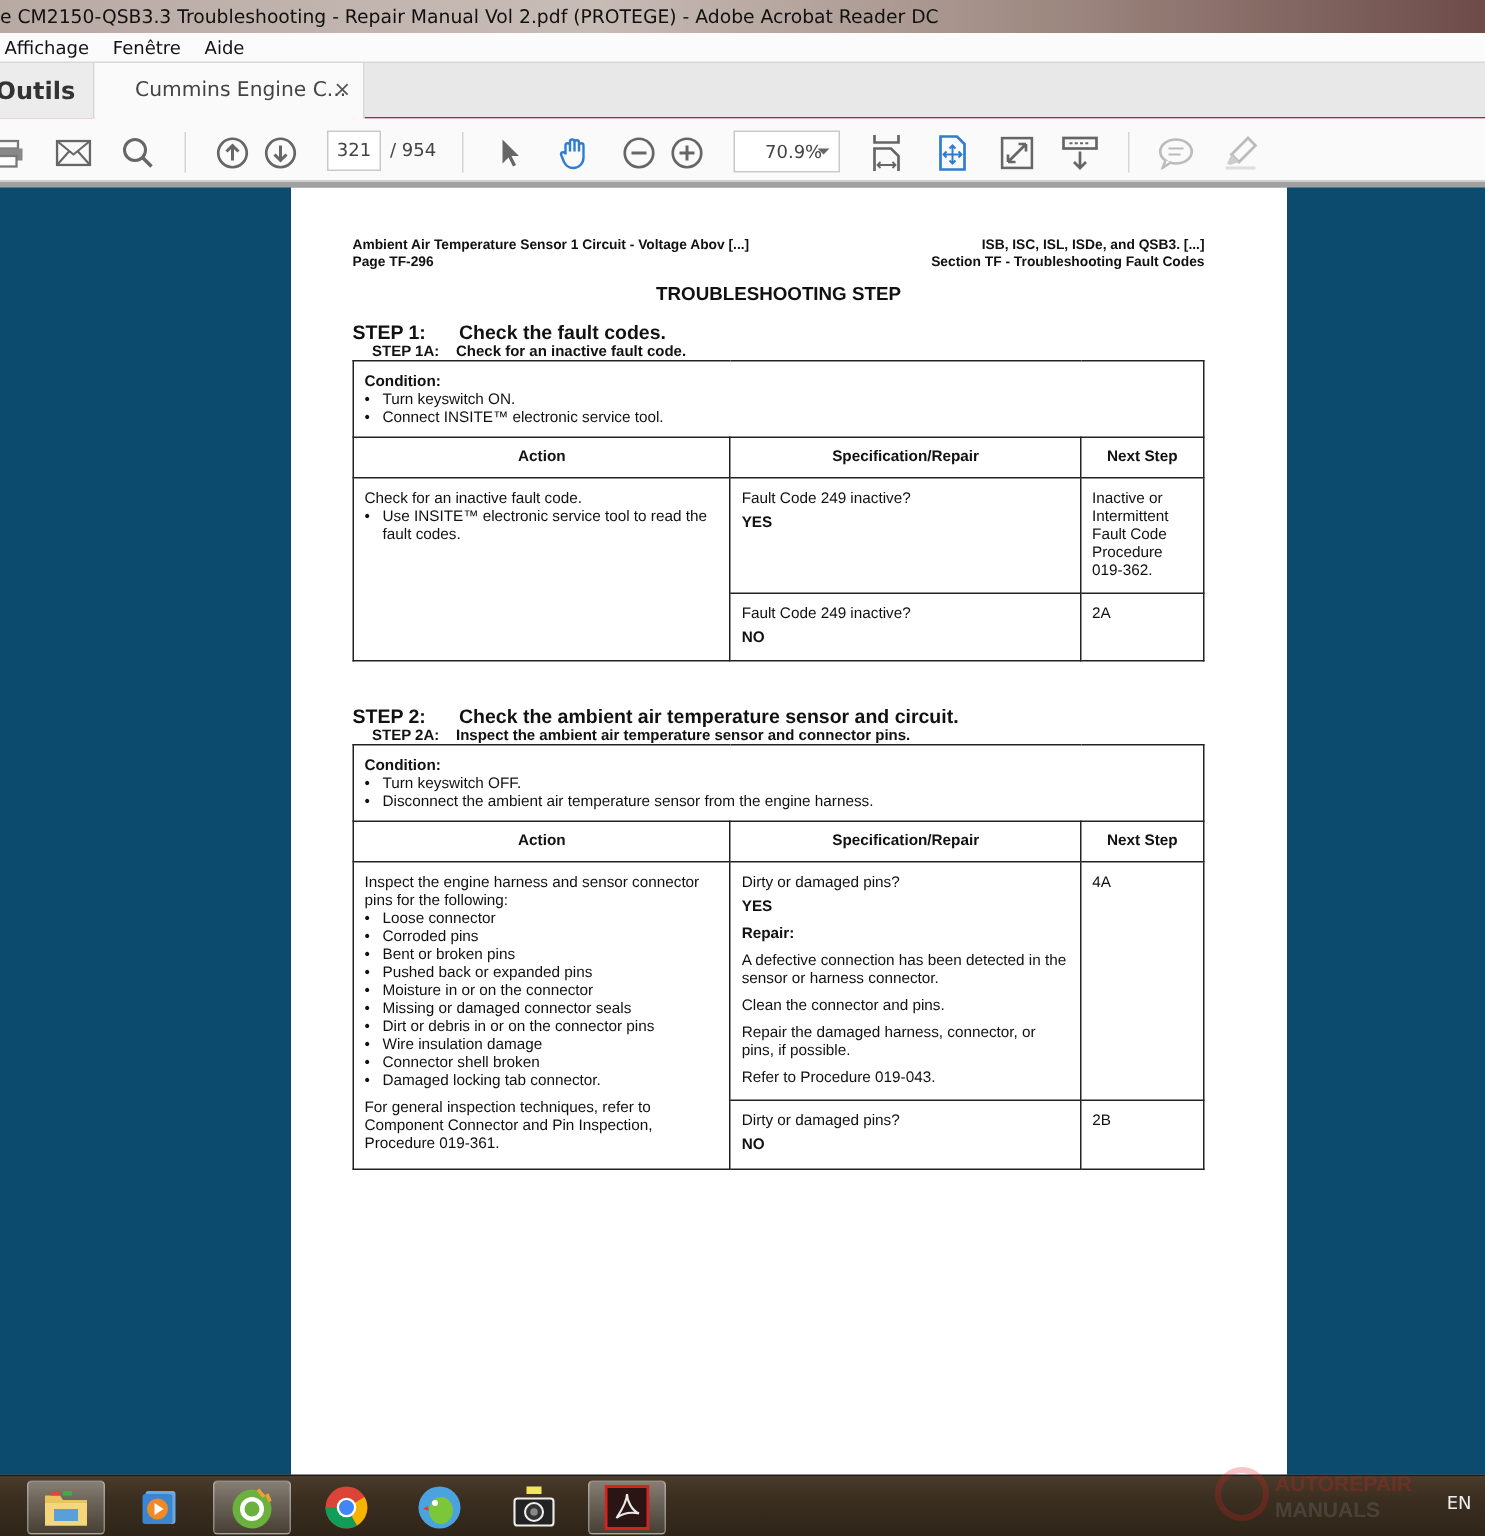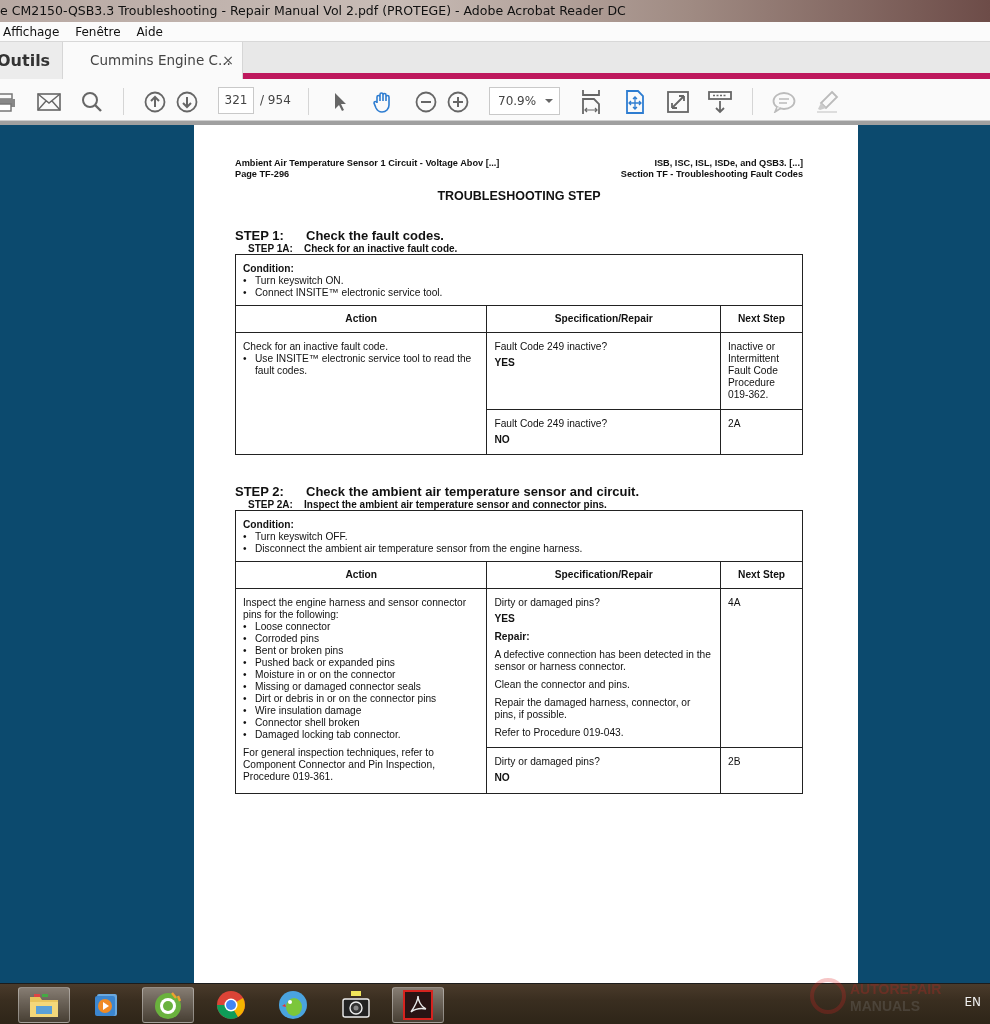--- a/index.html
+++ b/index.html
@@ -1,38 +1,38 @@
 <!DOCTYPE html>
 <html><head>
 <meta charset="utf-8">
 <style>
   * { box-sizing: border-box; margin: 0; padding: 0; }
   html, body { width: 990px; height: 1024px; overflow: hidden; background: #a0a0a0; font-family: "Liberation Sans", sans-serif; }
   .titlebar { position: absolute; left: 0; top: 0; width: 990px; height: 22px; background: linear-gradient(90deg, #b8a9a3 0%, #c8bcb6 40%, #9f8a82 70%, #6d4c48 100%); color: #111; font-family: "DejaVu Sans", sans-serif; font-size: 12.5px; line-height: 22px; padding-left: 0; white-space: nowrap; overflow: hidden; }
   .menubar { position: absolute; left: 0; top: 22px; width: 990px; height: 20px; background: #fbfbfb; border-bottom: 1px solid #d8d8d8; font-family: "DejaVu Sans", sans-serif; font-size: 12px; line-height: 20px; }
   .menubar span { display: inline-block; margin-left: 3px; margin-right: 9px; color: #111; }
-  .tabbar { position: absolute; left: 0; top: 42px; width: 990px; height: 37px; background: #e8e8e8; border-bottom: 6px solid #be185d; }
+  .tabbar { position: absolute; left: 0; top: 42px; width: 990px; height: 37px; background: #e8e8e8; border-bottom: 1px solid #be185d; }
   .tab-tools { position: absolute; left: -3px; top: 0; height: 37px; width: 66px; font-family: "DejaVu Sans", sans-serif; font-size: 16px; font-weight: bold; color: #333; line-height: 37px; background: #ececec; border-right: 1px solid #d6d6d6; }
   .tab-doc { position: absolute; left: 63px; top: 0; width: 180px; height: 38px; background: #fafafa; border-right: 1px solid #d6d6d6; font-family: "DejaVu Sans", sans-serif; font-size: 13.5px; color: #444; line-height: 37px; padding-left: 27px; }
   .tab-doc .close { position: absolute; right: 8px; top: 0; font-size: 14px; color: #555; cursor: pointer; }
   .toolbar { position: absolute; left: 0; top: 79px; width: 990px; height: 42px; background: #fafafa; border-bottom: 1px solid #cfcfcf; }
   .tb-icon { position: absolute; top: 10px; width: 26px; height: 26px; display: flex; align-items: center; justify-content: center; }
   .sep { position: absolute; top: 9px; width: 1px; height: 27px; background: #d5d5d5; }
   .page-field { position: absolute; left: 218px; top: 8px; width: 36px; height: 27px; border: 1px solid #c9c9c9; background: #fff; font-family: "DejaVu Sans", sans-serif; font-size: 12px; color: #444; text-align: center; line-height: 25px; }
   .page-total { position: absolute; left: 260px; top: 8px; font-family: "DejaVu Sans", sans-serif; font-size: 12px; color: #444; line-height: 27px; }
-  .zoom-box { position: absolute; left: 489px; top: 8px; width: 71px; height: 28px; border: 1px solid #c9c9c9; background: #fff; font-family: "DejaVu Sans", sans-serif; font-size: 12px; color: #444; line-height: 26px; padding-left: 8px; }
+  .zoom-box { position: absolute; left: 489px; top: 8px; width: 71px; height: 28px; border: 1px solid #c9c9c9; background: #fff; font-family: "DejaVu Sans", sans-serif; font-size: 12px; color: #444; line-height: 26px; padding-left: 20px; }
   .zoom-box .caret { position: absolute; right: 6px; top: 11px; width: 0; height: 0; border-left: 4px solid transparent; border-right: 4px solid transparent; border-top: 4px solid #666; }
   .viewer { position: absolute; left: 0; top: 125px; width: 990px; height: 858px; background: #0c4a6e; }
   .page { position: absolute; left: 194px; top: 0; width: 664px; height: 860px; background: #fff; }
   .doc { position: absolute; left: 41px; top: 33px; width: 568px; font-family: "Liberation Sans", sans-serif; color: #111; }
   .hdr { position: relative; height: 22px; font-size: 9.2px; font-weight: bold; line-height: 11px; }
   .hdr .l { position: absolute; left: 0; top: 0; }
   .hdr .r { position: absolute; right: 0; top: 0; text-align: right; }
   .title { text-align: center; font-size: 12.5px; font-weight: bold; margin-top: 9px; height: 20px; }
-  .step { font-size: 13px; font-weight: bold; margin-top: 20px; line-height: 14px; }
+  .step { font-size: 13px; font-weight: bold; margin-top: 6px; line-height: 14px; }
   .step .num { display: inline-block; width: 71px; }
   .substep { font-size: 10px; font-weight: bold; margin-left: 13px; line-height: 11px; }
   .substep .num { display: inline-block; width: 56px; }
   table { border-collapse: collapse; width: 568px; font-size: 10.2px; line-height: 12px; }
   td, th { border: 1px solid #222; vertical-align: top; padding: 8px 7px; text-align: left; }
   th { text-align: center; font-weight: bold; padding: 7px 7px; vertical-align: middle; }
   .cond-title { font-weight: bold; }
   ul { list-style: none; }
   ul li { padding-left: 12px; position: relative; }
   ul li:before { content: "•"; position: absolute; left: 0; }

